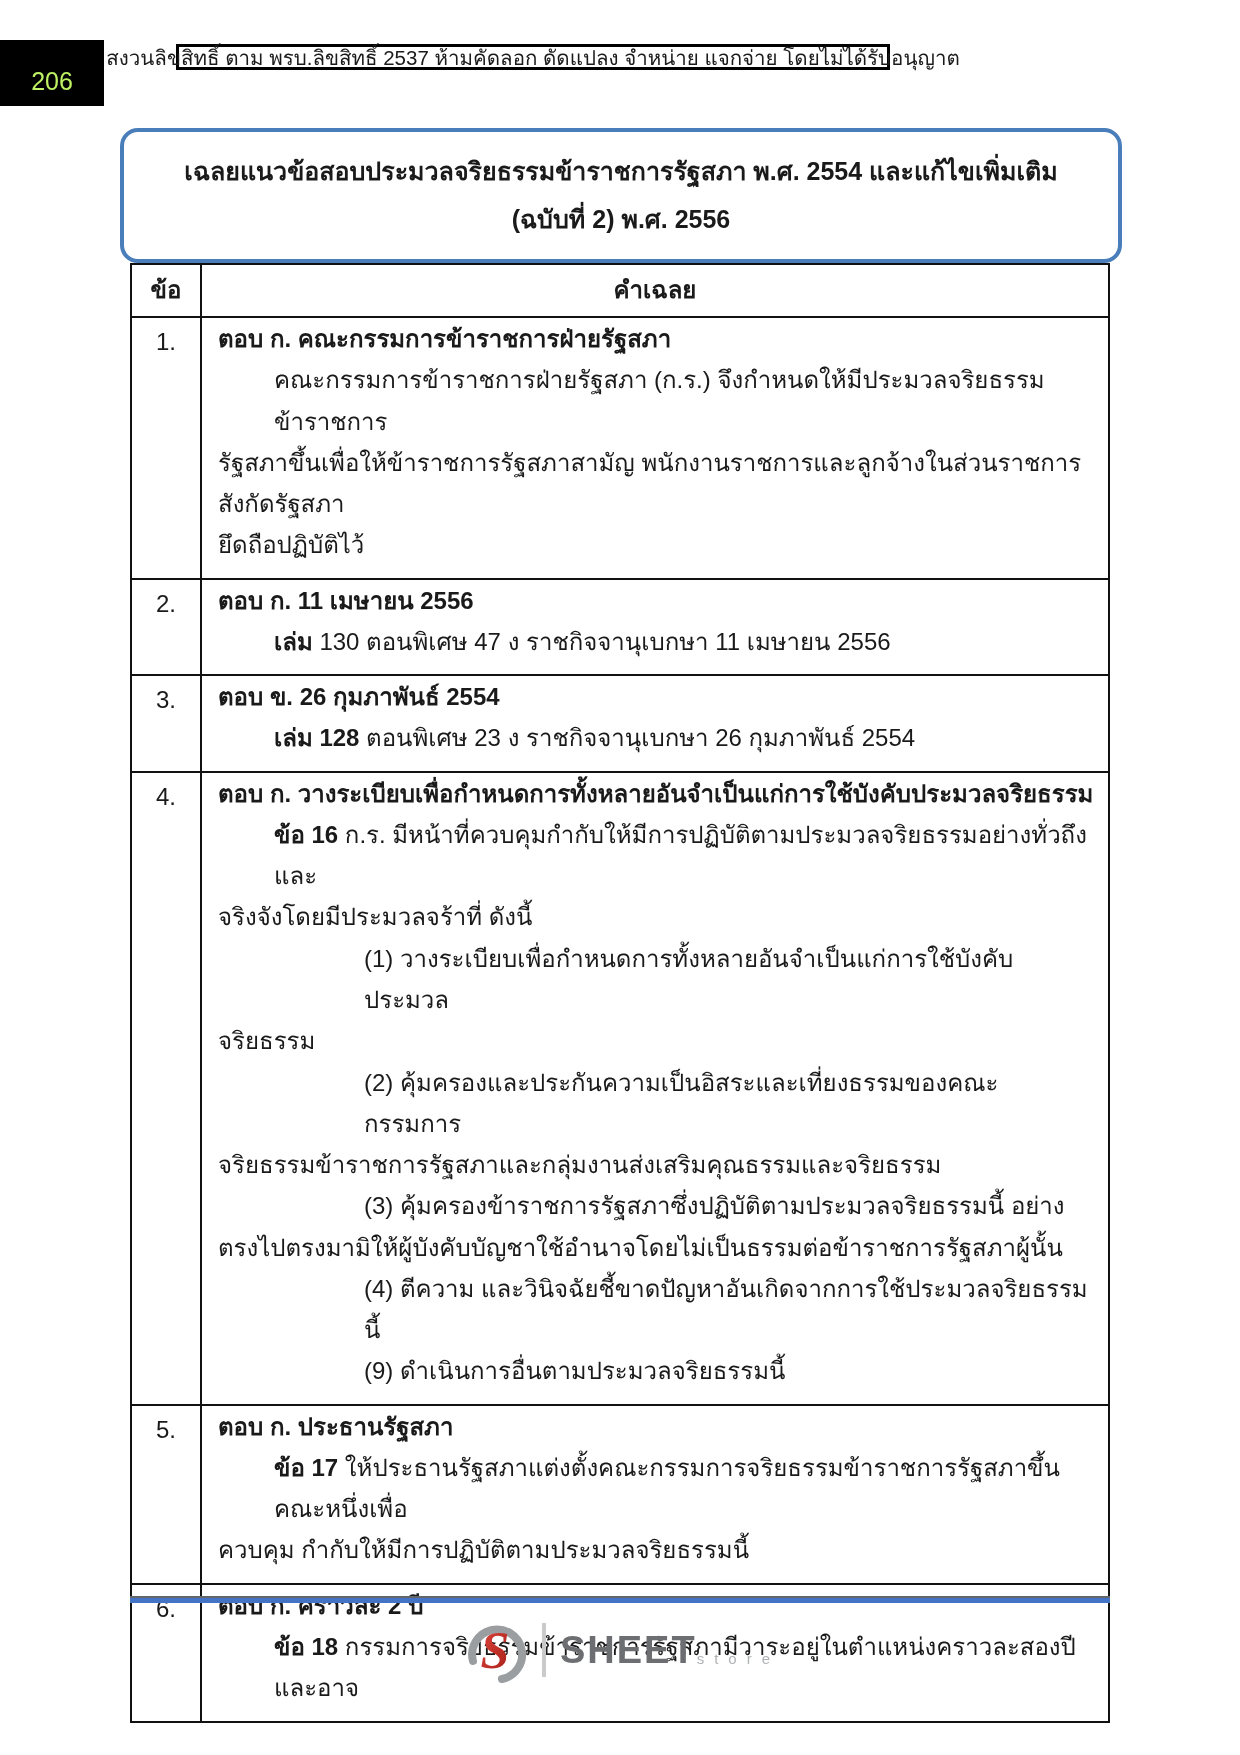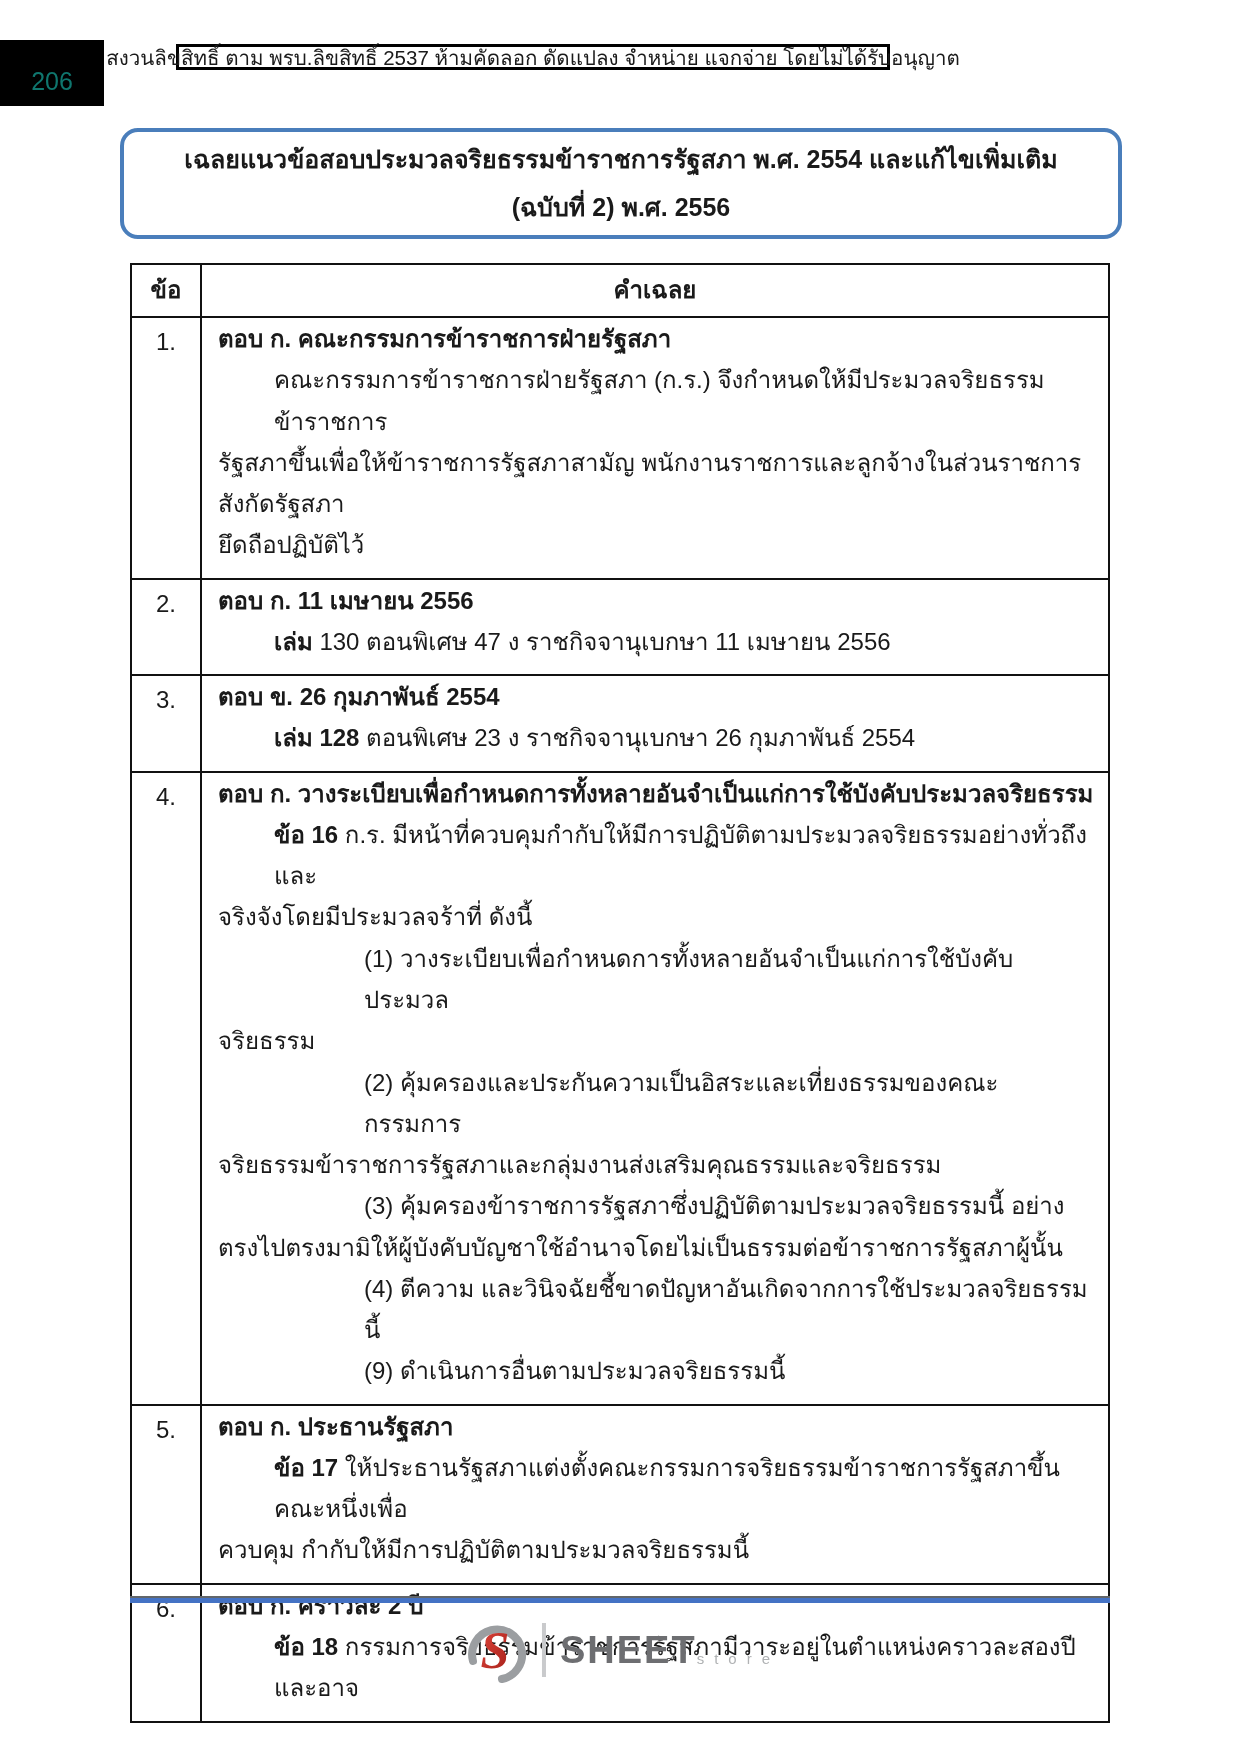--- a/index.html
+++ b/index.html
@@ -9,42 +9,42 @@
     position: relative;
     font-family: "Liberation Sans", sans-serif;
     color: #1a1a1a;
   }
 
   
   .page-num-box {
     position: absolute; left: 0; top: 40px;
     width: 104px; height: 66px;
     background: #000;
-    color: #0f766e;
+    color: #bef264;
     display: flex; align-items: flex-end; justify-content: center;
     font-size: 25px; padding-bottom: 10px;
   }
   .copyright-box {
     position: absolute; left: 176px; top: 44px;
     width: 714px; height: 26px;
     border: 3px solid #000;
     display: flex; align-items: center; justify-content: center;
     font-size: 20.5px; white-space: nowrap;
   }
 
   
   .title-box {
     position: absolute; left: 120px; top: 128px;
     width: 1002px; min-height: 98px;
     border: 4px solid var(--title-border, #4a7ebb);
     border-radius: 18px;
     display: flex; align-items: center; justify-content: center;
     text-align: center;
     font-weight: bold; font-size: 25px; line-height: 1.9;
-    padding: 4px 56px;
+    padding: 16px 56px;
   }
 
   
   table.answers {
     position: absolute; left: 130px; top: 263px;
     width: 980px;
     border-collapse: collapse;
     table-layout: fixed;
   }
   table.answers th, table.answers td {

